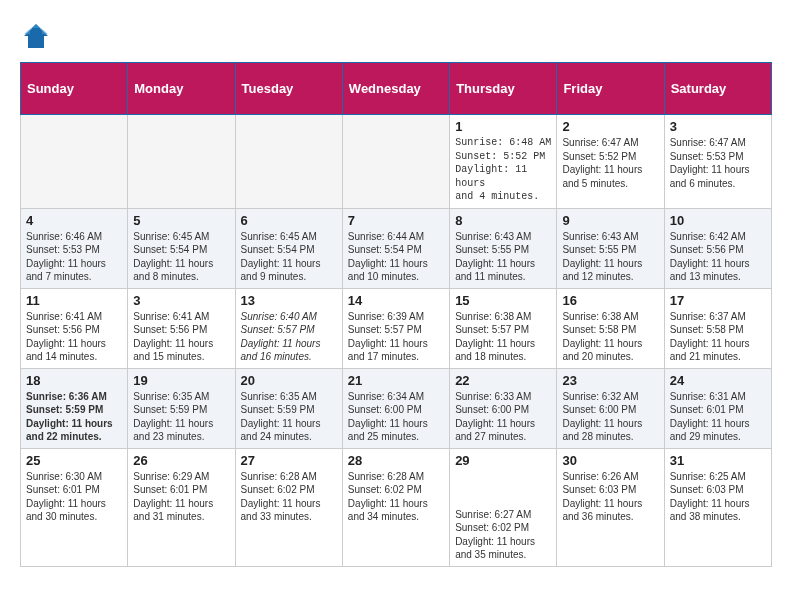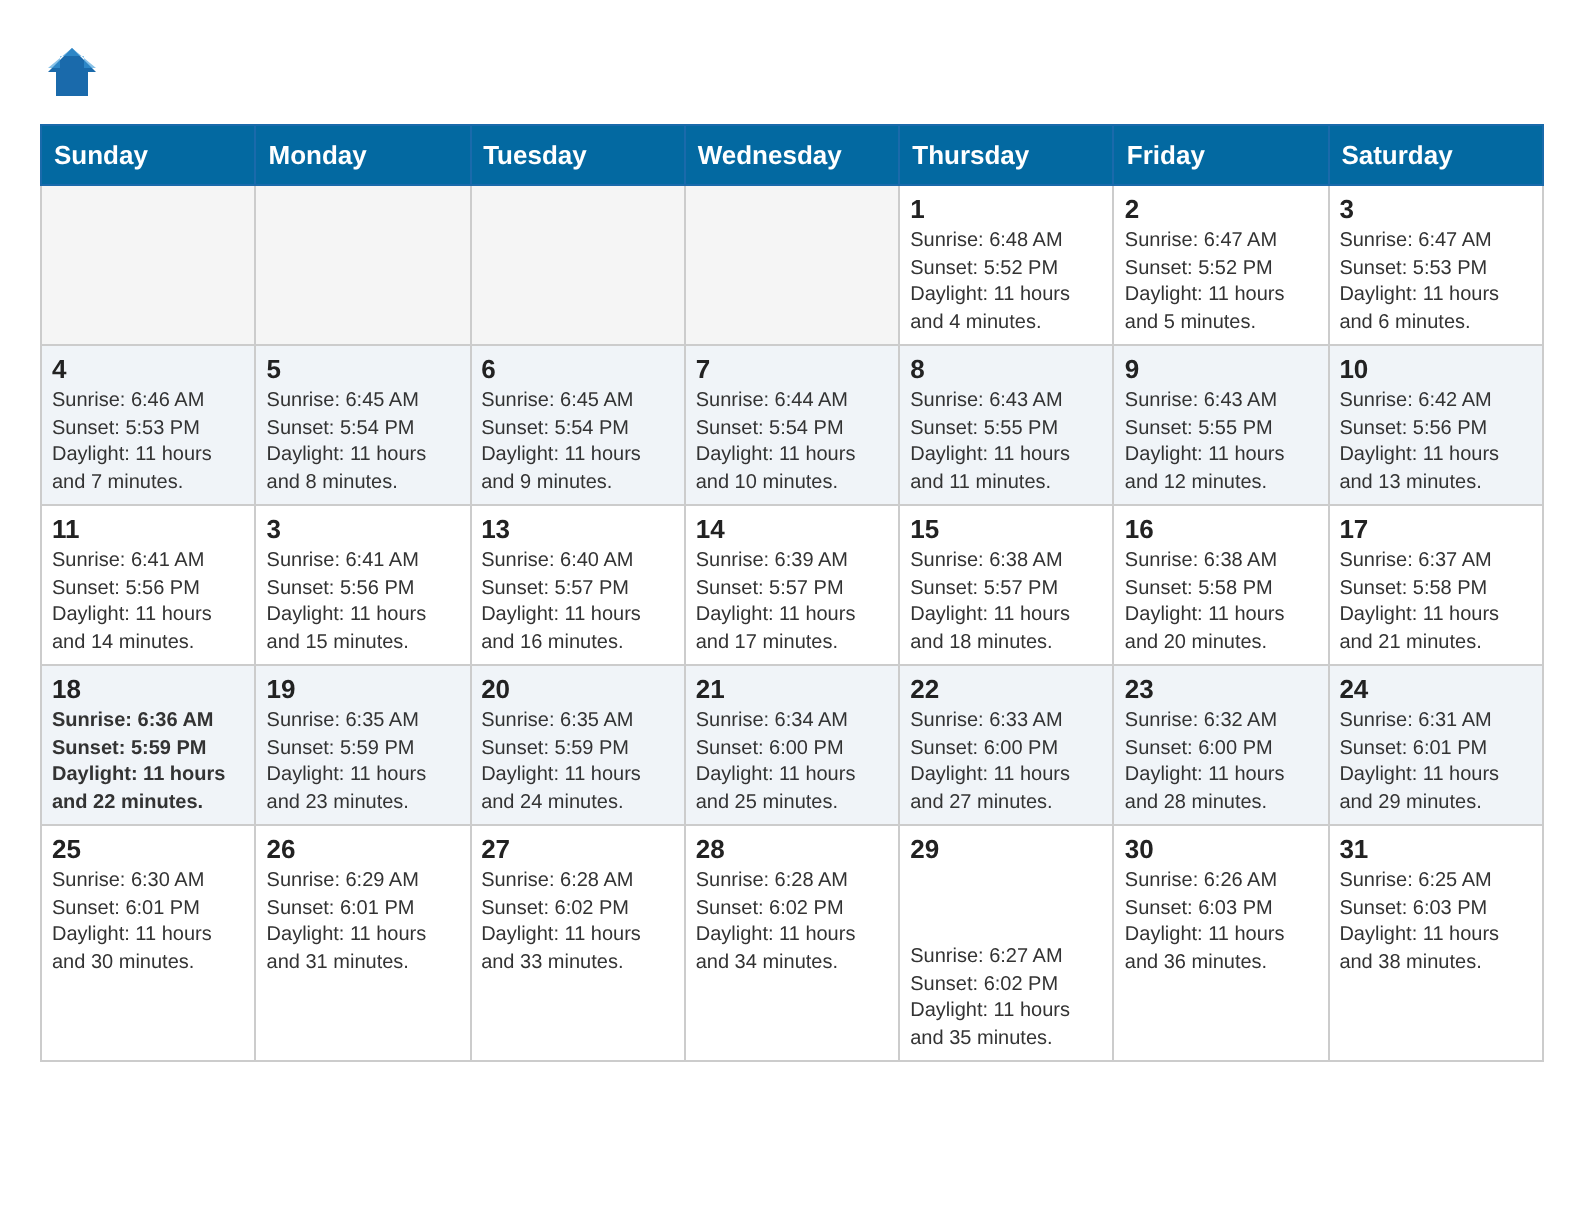--- a/index.html
+++ b/index.html
@@ -53,25 +53,25 @@
     }
     .location {
       font-size: 16px;
       color: #444;
     }
     .calendar {
       width: 100%;
       border-collapse: collapse;
     }
     .calendar th {
-      background-color: #0369a1;
+      background-color: #be185d;
       color: #fff;
       font-size: 13px;
       font-weight: bold;
-      padding: 7px 6px;
+      padding: 18px 6px;
       text-align: left;
       border: 1px solid #1a6aab;
     }
     .calendar td {
       vertical-align: top;
       border: 1px solid #ccc;
       padding: 4px 5px;
       width: calc(100% / 7);
       font-size: 10.5px;
       color: #333;
@@ -131,21 +131,21 @@
         </tr>
     </thead>
     <tbody id="calendar-body">
     <tr>
           <td class="empty"></td>
           <td class="empty"></td>
           <td class="empty"></td>
           <td class="empty"></td>
           <td>
             <div class="day-number">1</div>
-            <div class="day-info" style="white-space: pre-line;">Sunrise: 6:48 AM
+            <div class="day-info" style="white-space: pre-line; font-family: Liberation Mono, monospace;">Sunrise: 6:48 AM
 Sunset: 5:52 PM
 Daylight: 11 hours
 and 4 minutes.</div>
           </td>
           <td>
             <div class="day-number">2</div>
             <div class="day-info" style="white-space: pre-line;">Sunrise: 6:47 AM
 Sunset: 5:52 PM
 Daylight: 11 hours
 and 5 minutes.</div>
@@ -219,21 +219,21 @@
           </td>
           <td>
             <div class="day-number">3</div>
             <div class="day-info" style="white-space: pre-line;">Sunrise: 6:41 AM
 Sunset: 5:56 PM
 Daylight: 11 hours
 and 15 minutes.</div>
           </td>
           <td>
             <div class="day-number">13</div>
-            <div class="day-info" style="white-space: pre-line;">Sunrise: 6:40 AM
+            <div class="day-info" style="white-space: pre-line; font-style: italic;">Sunrise: 6:40 AM
 Sunset: 5:57 PM
 Daylight: 11 hours
 and 16 minutes.</div>
           </td>
           <td>
             <div class="day-number">14</div>
             <div class="day-info" style="white-space: pre-line;">Sunrise: 6:39 AM
 Sunset: 5:57 PM
 Daylight: 11 hours
 and 17 minutes.</div>

